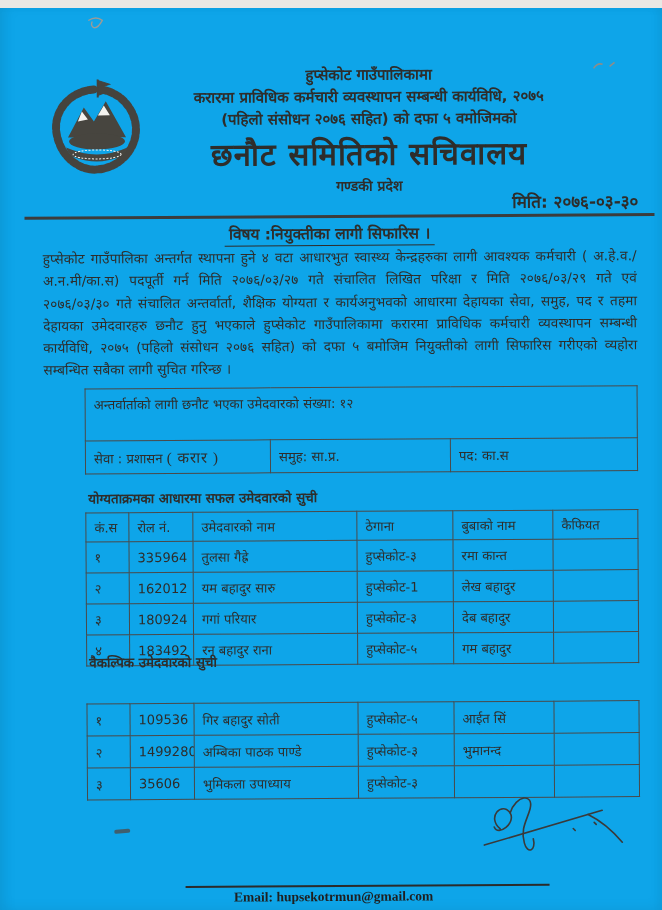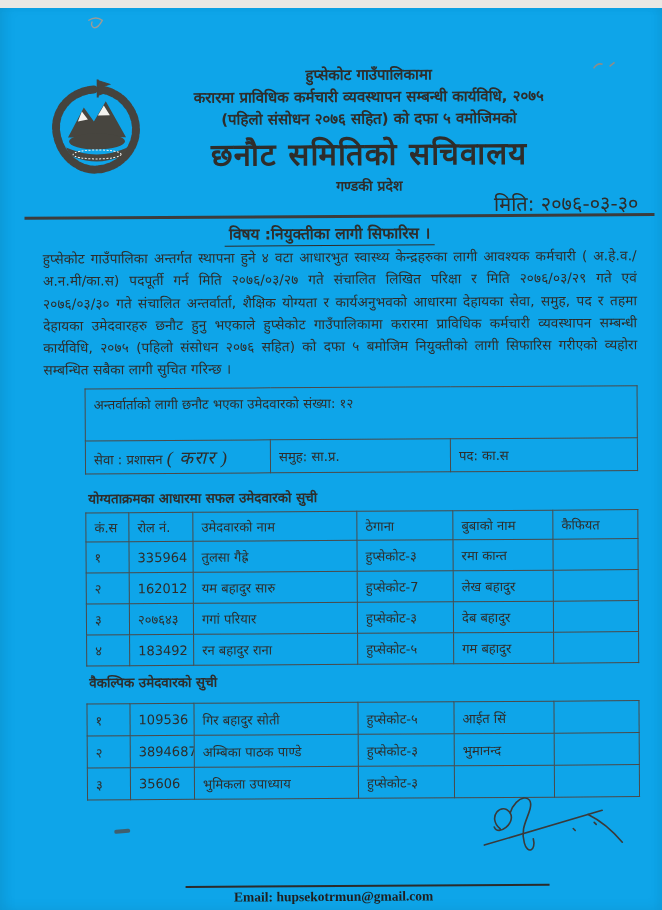--- a/index.html
+++ b/index.html
@@ -10,41 +10,41 @@
     box-shadow:inset 0 -8px 14px rgba(0,0,0,0.07), inset 8px 0 12px rgba(0,0,0,0.03), inset -4px 0 8px rgba(0,0,0,0.02);
   }
   .content{position:absolute;inset:0;transform:rotate(-0.35deg);}
   
   .emblem{position:absolute;left:46px;top:66px;width:104px;height:104px;}
   .header-block{position:absolute;left:130px;right:50px;top:56px;text-align:center;}
   .h-line{font-size:15px;font-weight:700;line-height:22px;}
   .h-line3{margin-bottom:2px;}
   .h-title{font-size:31px;font-weight:700;line-height:44px;letter-spacing:1px;}
   .h-province{font-size:14px;font-weight:600;line-height:20px;}
-  .date-line{position:absolute;right:22px;top:183px;font-size:20px;font-weight:400;}
+  .date-line{position:absolute;right:22px;top:183px;font-size:17px;font-weight:700;}
   .rule{position:absolute;left:26px;right:6px;top:207px;height:2.6px;background:#3c3c3c;}
   
   .subject{position:absolute;left:0;right:0;top:214px;text-align:center;font-size:15.5px;font-weight:700;}
   .subject span{border-bottom:1.6px solid #2e2d2b;padding:0 4px 2px;}
   
   .body-text{position:absolute;left:44px;right:24px;top:238px;font-size:13.6px;line-height:22.3px;text-align:justify;letter-spacing:.1px;}
   
   table{border-collapse:collapse;table-layout:fixed;}
   .doc-table{position:absolute;left:85px;width:552px;}
   .doc-table td,.doc-table th{border:1.3px solid #4a4a4a;font-size:13px;font-weight:400;text-align:left;padding:3px 8px;vertical-align:middle;overflow:hidden;white-space:nowrap;}
   .summary{top:379px;}
   .summary .count-cell{height:42px;vertical-align:top;padding-top:6px;font-size:13.2px;}
   .summary .meta-cell{height:26px;font-size:13.2px;}
-  .hand{font-family:"Liberation Serif",serif;font-style:italic;font-size:18px;letter-spacing:1px;}
+  .hand{font-family:"Liberation Serif",serif;font-size:15px;letter-spacing:1px;}
   .t1{top:503px;} .t1 th{height:22px;} .t1 td{height:24px;}
   .t2{top:694px;} .t2 td{height:25px;}
   .c1{width:43px}.c2{width:64px}.c3{width:164px}.c4{width:96px}.c5{width:100px}.c6{width:85px}
   .s1{width:185px}.s2{width:180px}.s3{width:187px}
   .section-heading{position:absolute;left:88px;font-size:13.4px;font-weight:600;}
-  .q-heading{top:480px;} .a-heading{top:664px;}
+  .q-heading{top:480px;} .a-heading{top:644px;}
   
   .signature{position:absolute;left:468px;top:778px;width:172px;height:88px;}
   .footer-line{position:absolute;left:183px;top:877px;width:364px;height:1.8px;background:#2b2b2b;}
   .footer-email{position:absolute;left:0;right:0;top:881px;text-align:center;font-family:"Liberation Serif",serif;font-weight:700;font-size:13.5px;color:#1f1f1f;}
   
   .pen-mark-top{position:absolute;left:88px;top:6px;width:22px;height:18px;}
   .pen-mark-right{position:absolute;left:592px;top:52px;width:30px;height:16px;}
   .dash-mark{position:absolute;left:112px;top:820px;width:16px;height:4px;background:#4d4d4d;border-radius:2px;transform:rotate(-4deg);opacity:.8;}
 </style>
 </head>
@@ -139,27 +139,27 @@
             <td>335964</td>
             <td>तुलसा गैह्रे</td>
             <td>हुप्सेकोट-३</td>
             <td>रमा कान्त</td>
             <td></td>
           </tr>
           <tr>
             <td>२</td>
             <td>162012</td>
             <td>यम बहादुर सारु</td>
-            <td>हुप्सेकोट-7</td>
+            <td>हुप्सेकोट-1</td>
             <td>लेख बहादुर</td>
             <td></td>
           </tr>
           <tr>
             <td>३</td>
-            <td>२०७६४३</td>
+            <td>180924</td>
             <td>गगां परियार</td>
             <td>हुप्सेकोट-३</td>
             <td>देब बहादुर</td>
             <td></td>
           </tr>
           <tr>
             <td>४</td>
             <td>183492</td>
             <td>रन बहादुर राना</td>
             <td>हुप्सेकोट-५</td>
@@ -183,21 +183,21 @@
           <tr>
             <td>१</td>
             <td>109536</td>
             <td>गिर बहादुर सोती</td>
             <td>हुप्सेकोट-५</td>
             <td>आईत सिं</td>
             <td></td>
           </tr>
           <tr>
             <td>२</td>
-            <td>3894687</td>
+            <td>1499280</td>
             <td>अम्बिका पाठक पाण्डे</td>
             <td>हुप्सेकोट-३</td>
             <td>भुमानन्द</td>
             <td></td>
           </tr>
           <tr>
             <td>३</td>
             <td>35606</td>
             <td>भुमिकला उपाध्याय</td>
             <td>हुप्सेकोट-३</td>

